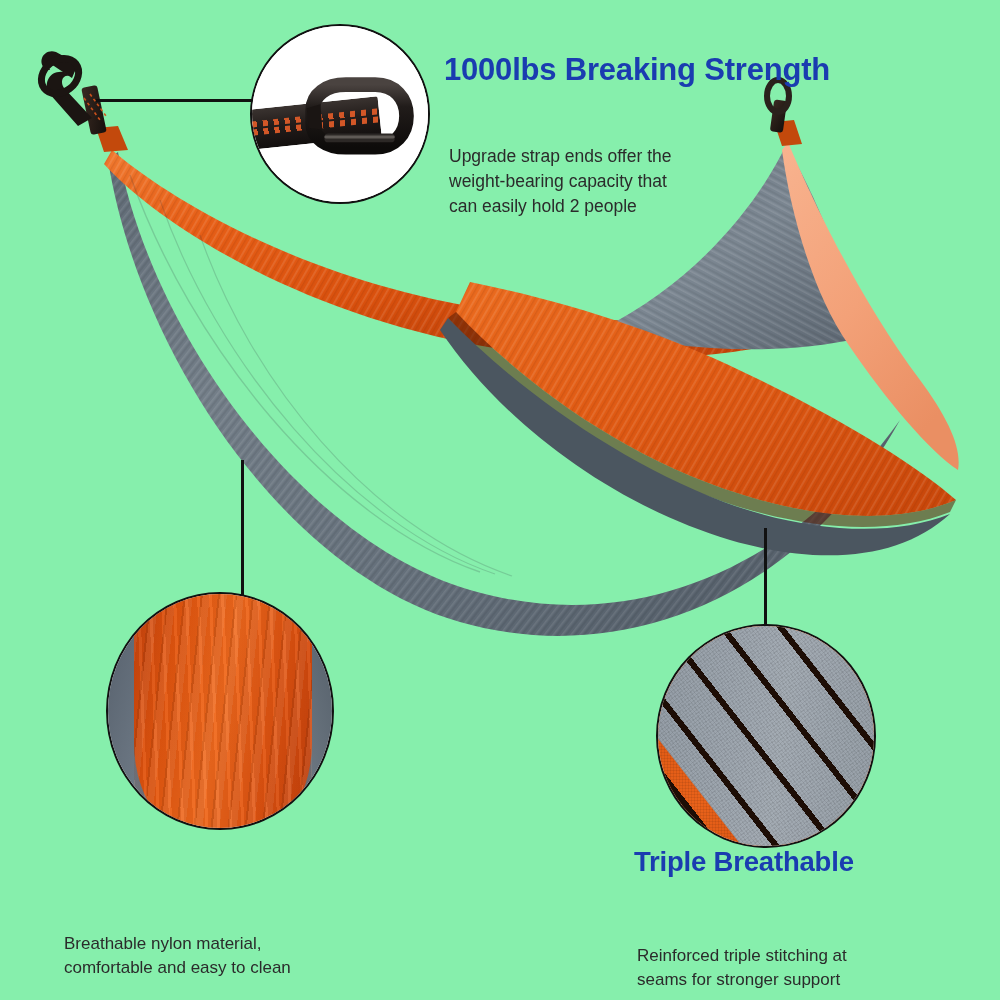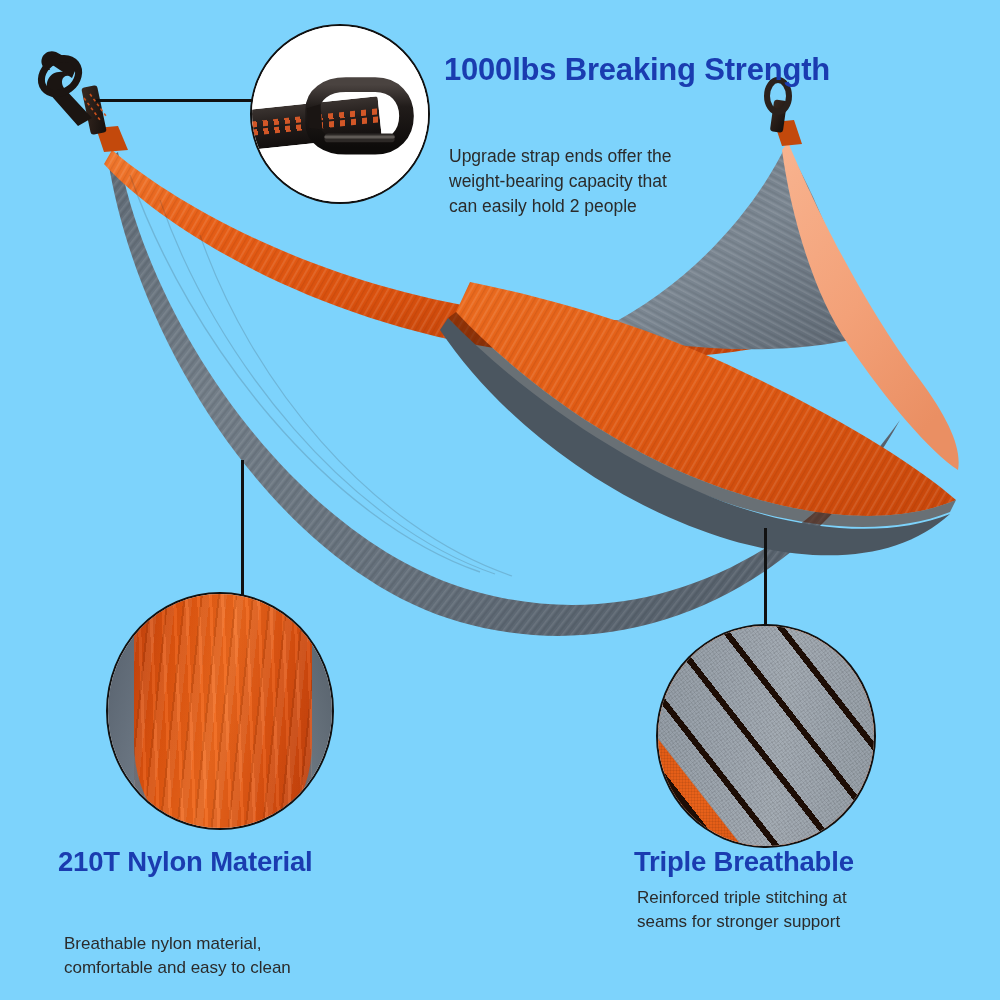--- a/index.html
+++ b/index.html
@@ -9,21 +9,21 @@
     background: #ffffff;
   }
   body {
     font-family: "Liberation Sans", sans-serif;
     -webkit-font-smoothing: antialiased;
   }
   #page {
     position: relative;
     width: 1000px;
     height: 1000px;
-    background: #7dd3fc;
+    background: #86efac;
     overflow: hidden;
   }
 
   
   .feature-title {
     position: absolute;
     color: #1a3cb0;
     font-weight: bold;
     letter-spacing: -0.2px;
     white-space: nowrap;
@@ -61,21 +61,21 @@
     width: 320px;
   }
 
   #title-stitch {
     left: 634px;
     top: 848px;
     font-size: 27.5px;
   }
   #body-stitch {
     left: 637px;
-    top: 886px;
+    top: 944px;
     font-size: 17px;
     width: 300px;
   }
 
   
   .callout {
     position: absolute;
     border-radius: 50%;
     overflow: hidden;
     border: 2.5px solid #111111;
@@ -372,21 +372,20 @@
     <div class="stitch-orange"></div>
     <div class="stitch-gray"></div>
     <div class="stitch-lines"></div>
   </div>
 
   <div class="feature-title" id="title-strength">1000lbs Breaking Strength</div>
   <div class="feature-body" id="body-strength">Upgrade strap ends offer the
 weight-bearing capacity that
 can easily hold 2 people</div>
 
-  <div class="feature-title" id="title-nylon">210T Nylon Material</div>
   <div class="feature-body" id="body-nylon">Breathable nylon material,
 comfortable and easy to clean</div>
 
   <div class="feature-title" id="title-stitch">Triple Breathable</div>
   <div class="feature-body" id="body-stitch">Reinforced triple stitching at
 seams for stronger support</div>
 
 </div>
 
 </body></html>

